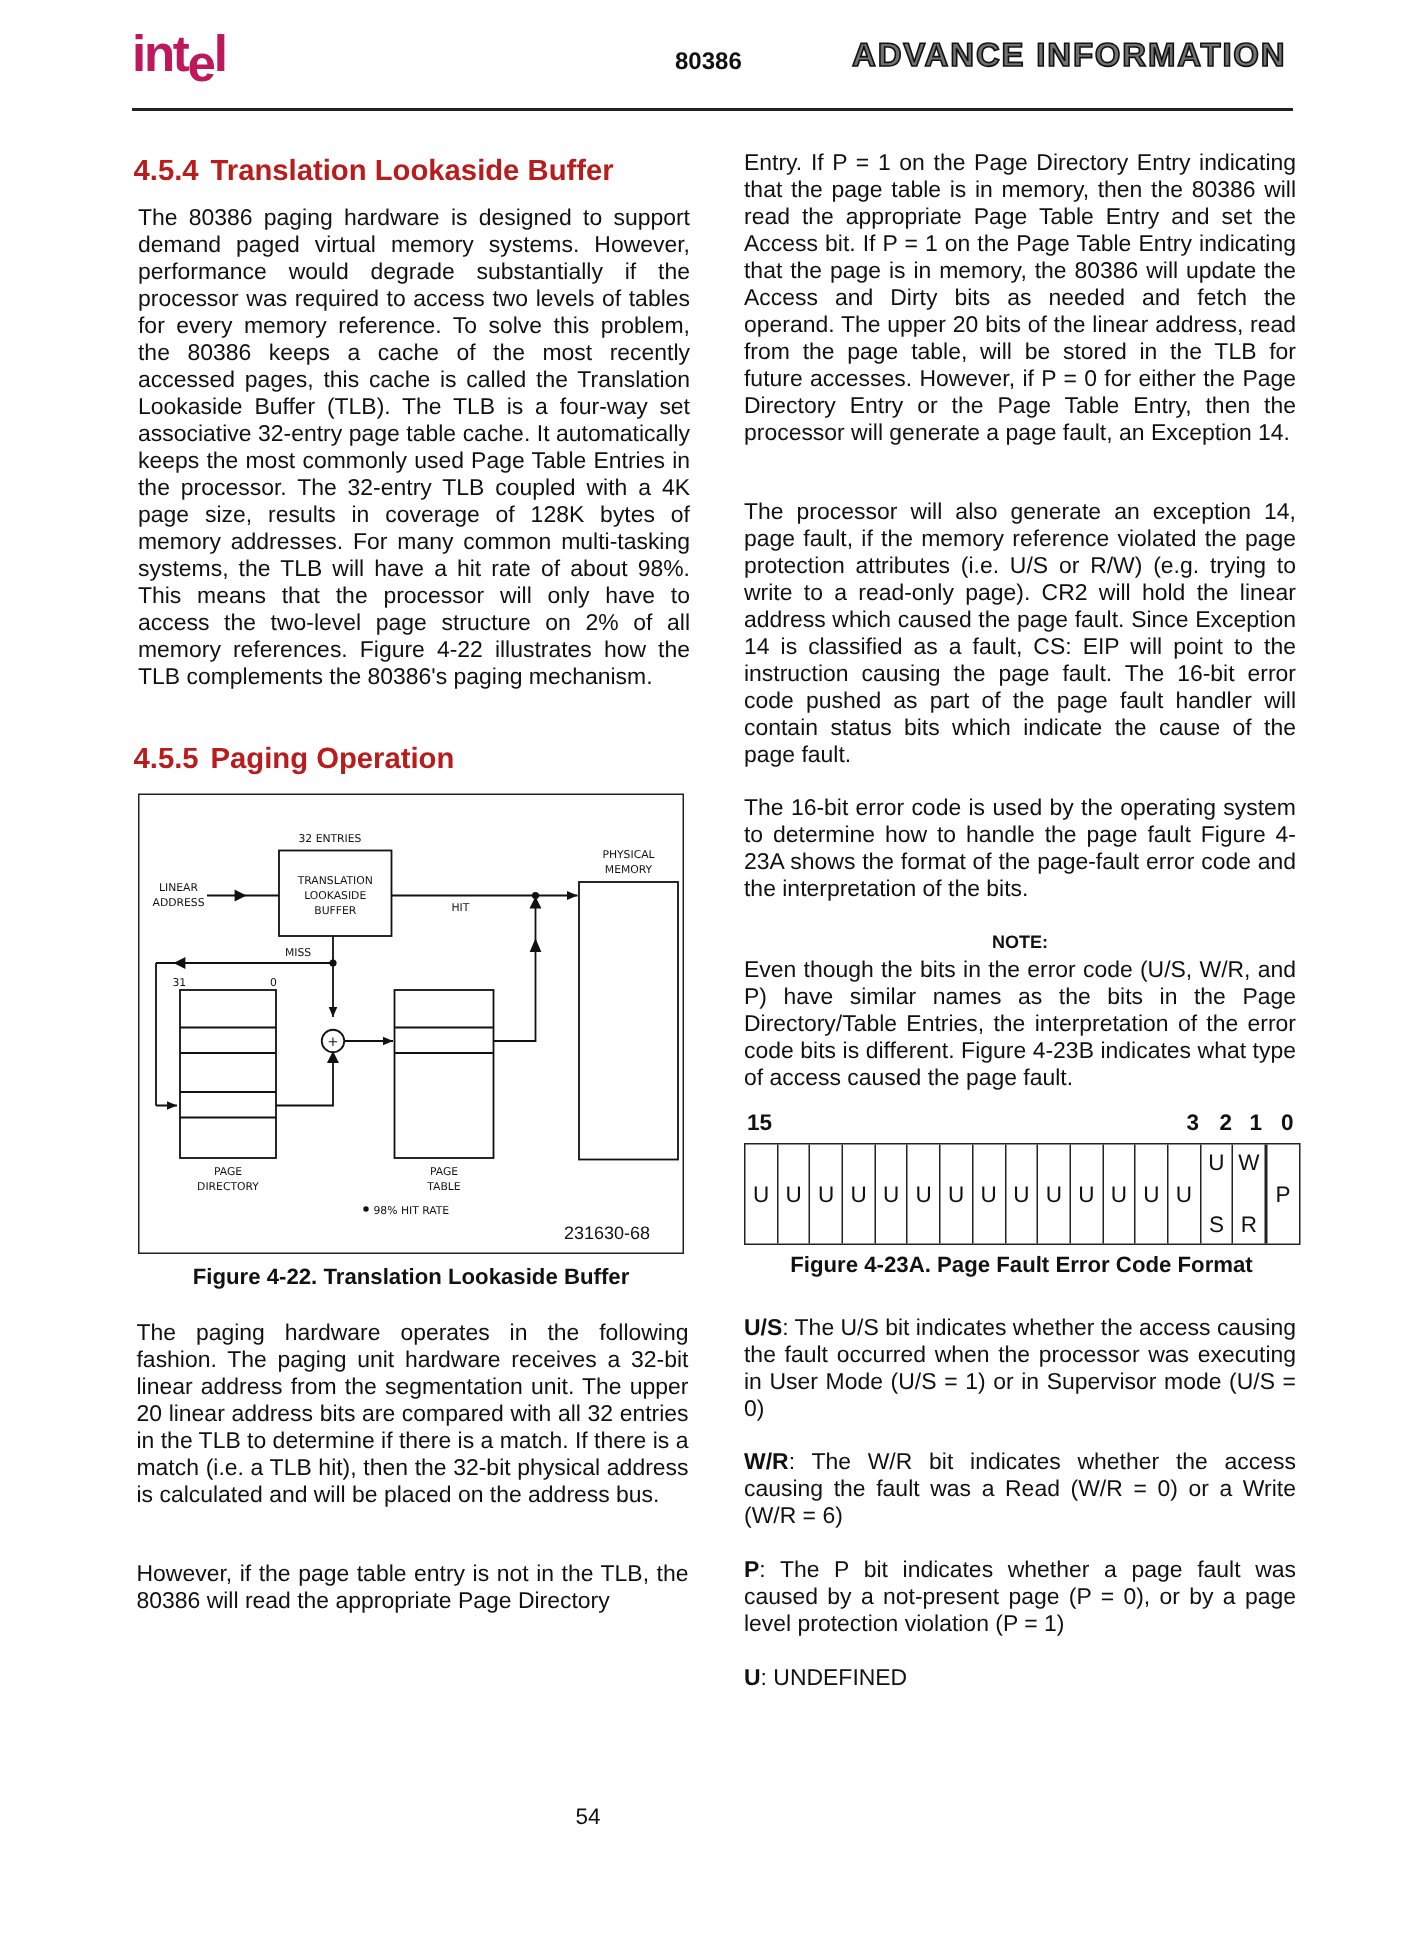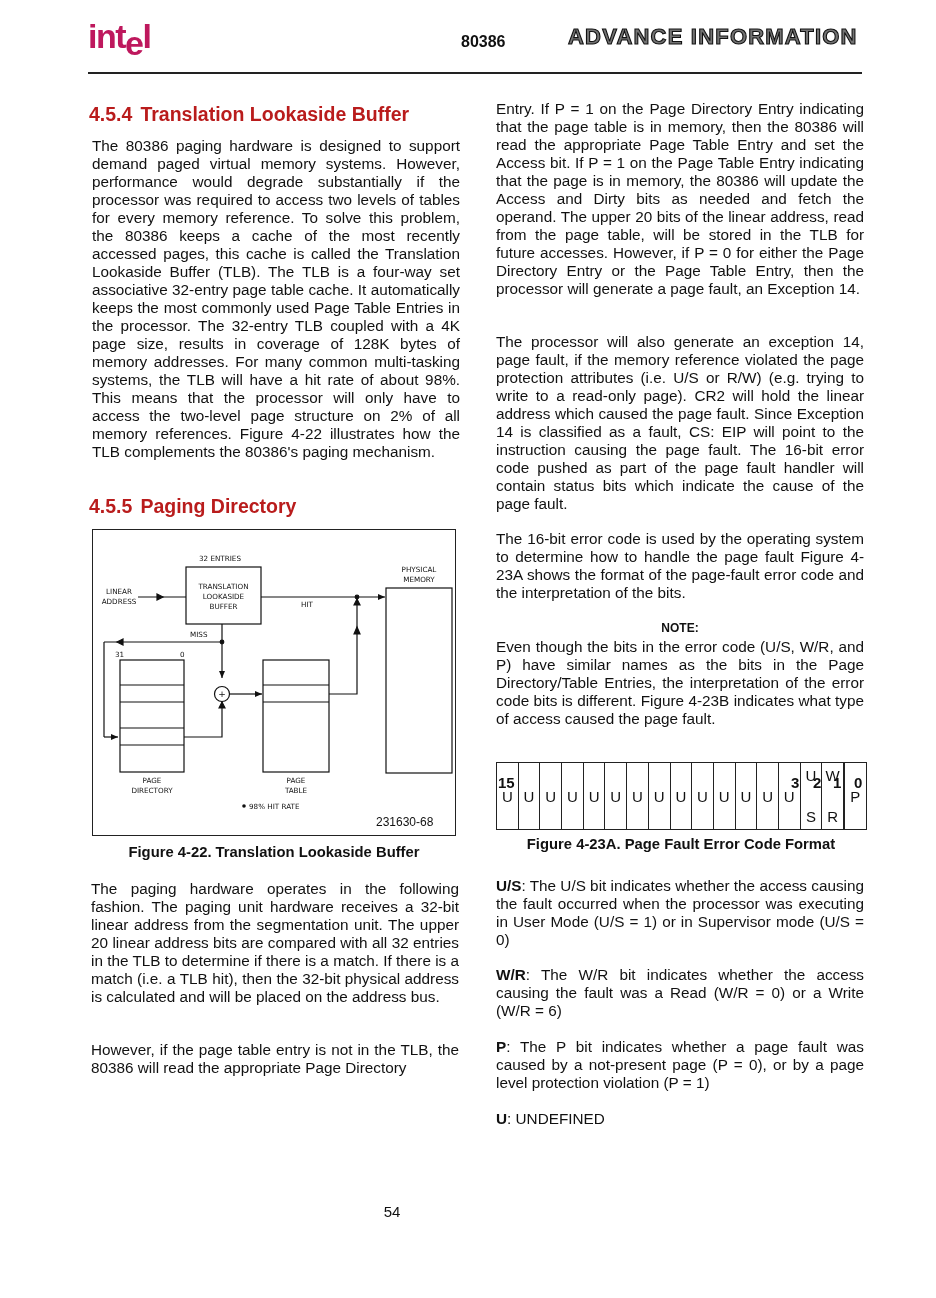--- a/index.html
+++ b/index.html
@@ -5,21 +5,21 @@
   html, body { margin: 0; padding: 0; }
   body {
     width: 936px; height: 1298px; background: #ffffff; position: relative;
     font-family: "Liberation Sans", sans-serif; color: #111;
     overflow: hidden;
   }
   .abs { position: absolute; }
   
   .logo { left: 88px; top: 16px; font-family: "Liberation Sans", sans-serif; font-weight: bold; font-size: 34px; letter-spacing: -1.5px; color: #be185d; line-height: 40px; }
   .logo .e { display: inline-block; transform: translateY(7px); }
-  .chip { left: 461px; top: 33px; font-weight: bold; font-size: 16px; }
+  .chip { left: 450px; top: 33px; font-weight: bold; font-size: 16px; }
   .adv { left: 568px; top: 24px; font-weight: bold; font-size: 22px; letter-spacing: 1.2px;
          color: #737373; -webkit-text-stroke: 1.1px #111; }
   .hr { left: 88px; top: 72px; width: 774px; height: 2px; background: #222; }
 
   .col { font-size: 15.3px; line-height: 18px; text-align: justify; text-align-last: left; }
   .col p { margin: 0; }
   .h2 { font-weight: bold; font-size: 19.5px; line-height: 24px; color: #b91c1c; white-space: nowrap; }
   .h2 .num { margin-right: 8px; }
 
   .note-title { font-weight: bold; text-align: center; font-size: 12px; }
@@ -27,21 +27,21 @@
   .term { font-weight: bold; }
 
   
   .fig { left: 92px; top: 529px; width: 364px; height: 307px; border: 1.5px solid #222; box-sizing: border-box; }
   .fig svg { position: absolute; left: 0; top: 0; }
   .tiny { font-family: "DejaVu Sans", sans-serif; font-size: 7.2px; fill: #111; }
   .fignum { font-family: "Liberation Sans", sans-serif; font-size: 12px; fill: #111; }
 
   
   .bitlabels { left: 497px; top: 740px; width: 370px; height: 20px; font-weight: bold; font-size: 15px; }
-  .bitlabels span { position: absolute; top: 0; margin-top: 34px; }
+  .bitlabels span { position: absolute; top: 0; }
   .reg { left: 496px; top: 762px; height: 68px; display: flex; border: 1.3px solid #222; box-sizing: border-box; }
   .cell { width: 21.7px; height: 100%; border-right: 1.3px solid #222; box-sizing: border-box; display: flex; align-items: center; justify-content: center; font-size: 15px; position: relative; }
   .cell:last-child { border-right: none; }
   .cell.split { flex-direction: column; justify-content: space-between; padding: 4px 0; }
   .page-num { left: 0; width: 784px; top: 1203px; text-align: center; font-size: 15px; }
 </style>
 </head>
 <body>
 
 <div class="abs logo"><span>int</span><span class="e">e</span><span>l</span></div>
@@ -50,21 +50,21 @@
 <div class="abs hr"></div>
 
 <div class="abs h2" style="left:89px; top:102px;">
   <span class="num">4.5.4</span><span>Translation Lookaside Buffer</span>
 </div>
 <div class="abs col" style="left:92px; top:137px; width:368px;">
   <p>The 80386 paging hardware is designed to support demand paged virtual memory systems. However, performance would degrade substantially if the processor was required to access two levels of tables for every memory reference. To solve this problem, the 80386 keeps a cache of the most recently accessed pages, this cache is called the Translation Lookaside Buffer (TLB). The TLB is a four-way set associative 32-entry page table cache. It automatically keeps the most commonly used Page Table Entries in the processor. The 32-entry TLB coupled with a 4K page size, results in coverage of 128K bytes of memory addresses. For many common multi-tasking systems, the TLB will have a hit rate of about 98%. This means that the processor will only have to access the two-level page structure on 2% of all memory references. Figure 4-22 illustrates how the TLB complements the 80386's paging mechanism.</p>
 </div>
 
 <div class="abs h2" style="left:89px; top:494px;">
-  <span class="num">4.5.5</span><span>Paging Directory</span>
+  <span class="num">4.5.5</span><span>Paging Operation</span>
 </div>
 
 <div class="abs fig">
   <svg width="364" height="307" viewBox="0 0 364 307">
     <defs>
       <marker id="arr" markerWidth="8" markerHeight="8" refX="7" refY="4" orient="auto" markerUnits="userSpaceOnUse">
         <path d="M0,1 L7,4 L0,7 Z" fill="#111"></path>
       </marker>
     </defs>
     <g stroke="#111" stroke-width="1.2" fill="none">

